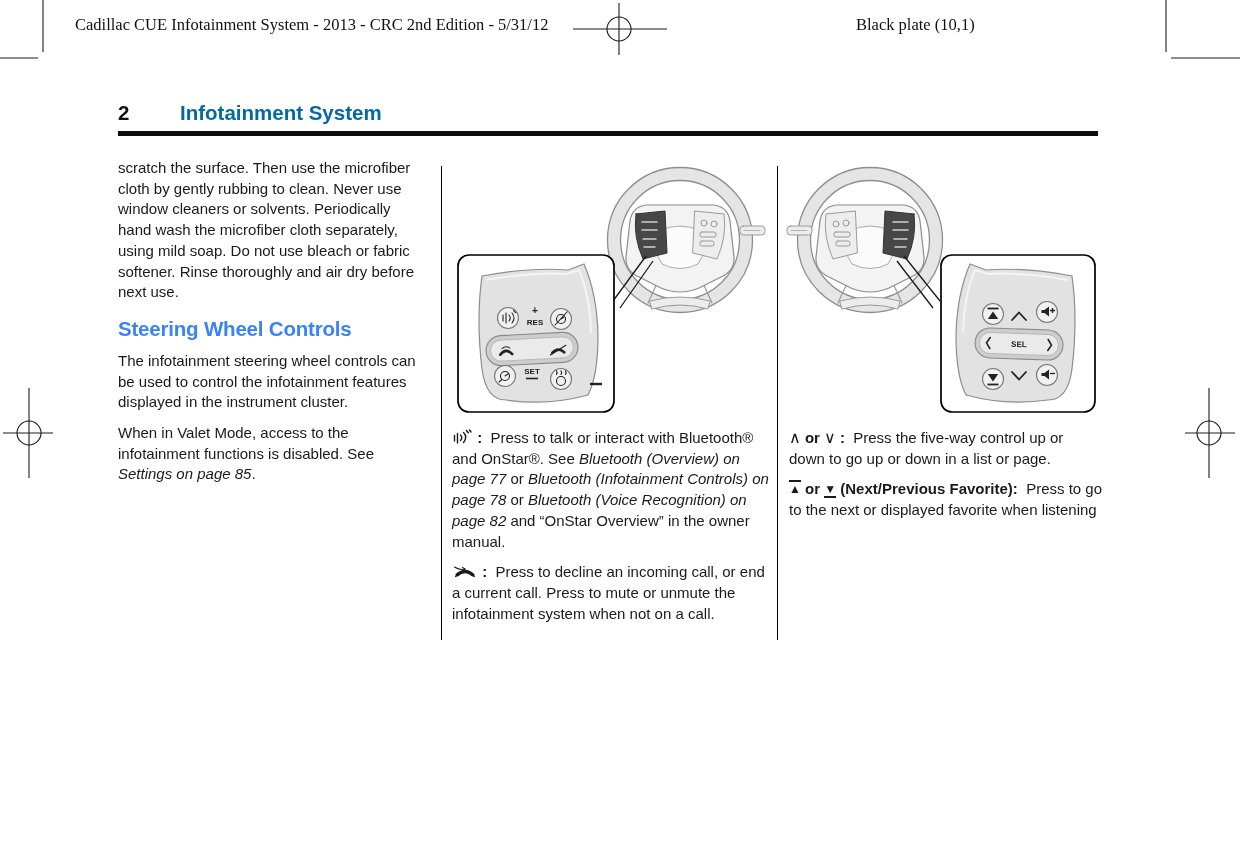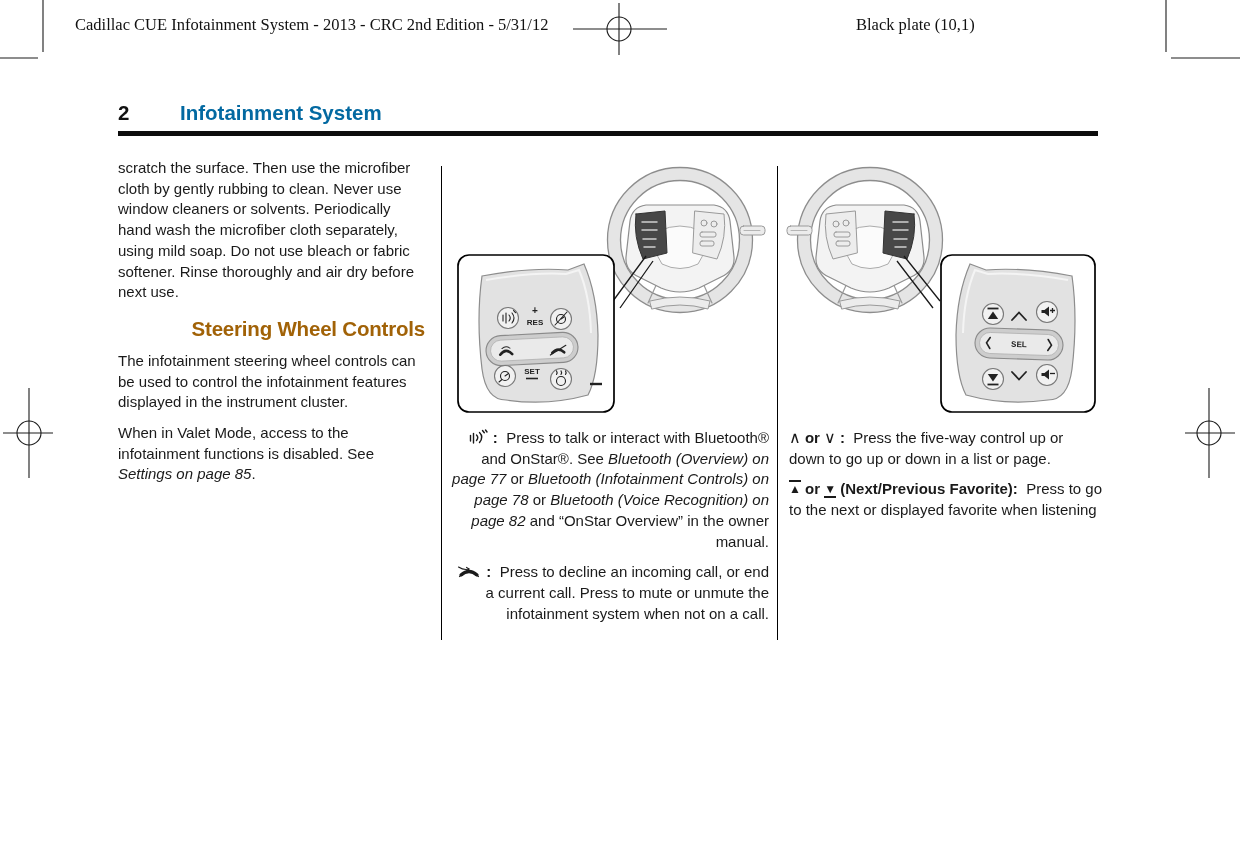--- a/index.html
+++ b/index.html
@@ -16,24 +16,24 @@
   .pgnum{position:absolute;left:118px;top:101px;font-size:20.5px;font-weight:bold;color:#111;}
   .pgtitle{position:absolute;left:180px;top:101px;font-size:20.5px;font-weight:bold;color:#0369a1;}
   .title-rule{position:absolute;left:118px;top:131px;width:980px;height:5px;background:#0d0d0d;}
   
   .vdiv{position:absolute;top:166px;height:599px;width:1.4px;background:#000;}
   .vdiv.d1{left:441px;}
   .vdiv.d2{left:777px;}
   
   .col{position:absolute;font-size:15px;line-height:20.7px;}
   .col-left{left:118px;top:158px;width:307px;}
-  .col-mid{left:452px;top:428px;width:317px;text-align:right;}
+  .col-mid{left:452px;top:428px;width:317px;}
   .col-right{left:789px;top:428px;width:314px;}
   .col p.body{margin:0 0 10px 0;white-space:pre-wrap;}
-  .col h2{margin:14px 0 10px 0;font-size:20.5px;line-height:24px;letter-spacing:-0.2px;color:#a16207;text-align:right;}
+  .col h2{margin:14px 0 10px 0;font-size:20.5px;line-height:24px;letter-spacing:-0.2px;color:#3b82f6;}
   .b{font-weight:bold;}
   .i{font-style:italic;}
   
   .txicon{vertical-align:-2px;}
   .chev{font-size:19px;line-height:1;font-weight:400;}
   .updown{font-size:16px;line-height:1;font-weight:400;}
   .favn,.favp{display:inline-block;font-size:12px;line-height:1;vertical-align:1px;}
   .favn{border-top:2.2px solid #1a1a1a;padding-top:1px;}
   .favp{border-bottom:2.2px solid #1a1a1a;padding-bottom:1px;}
   

